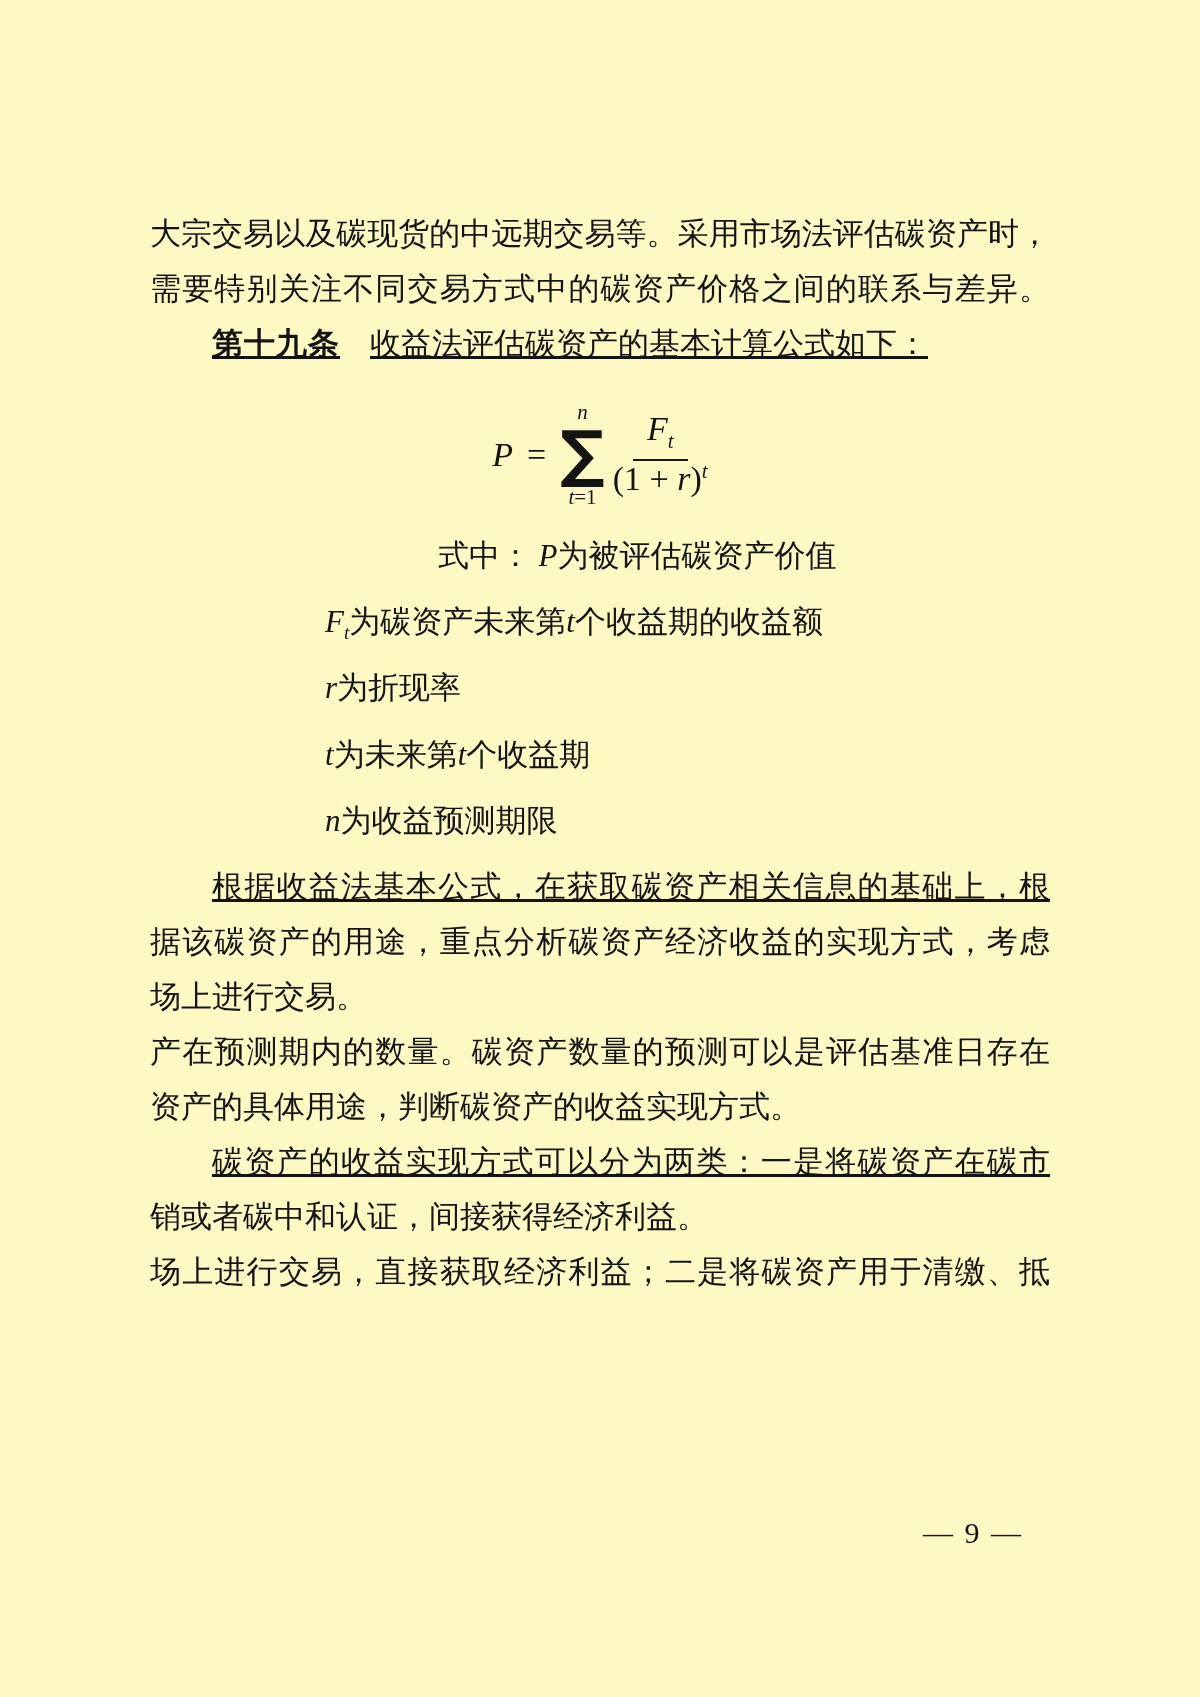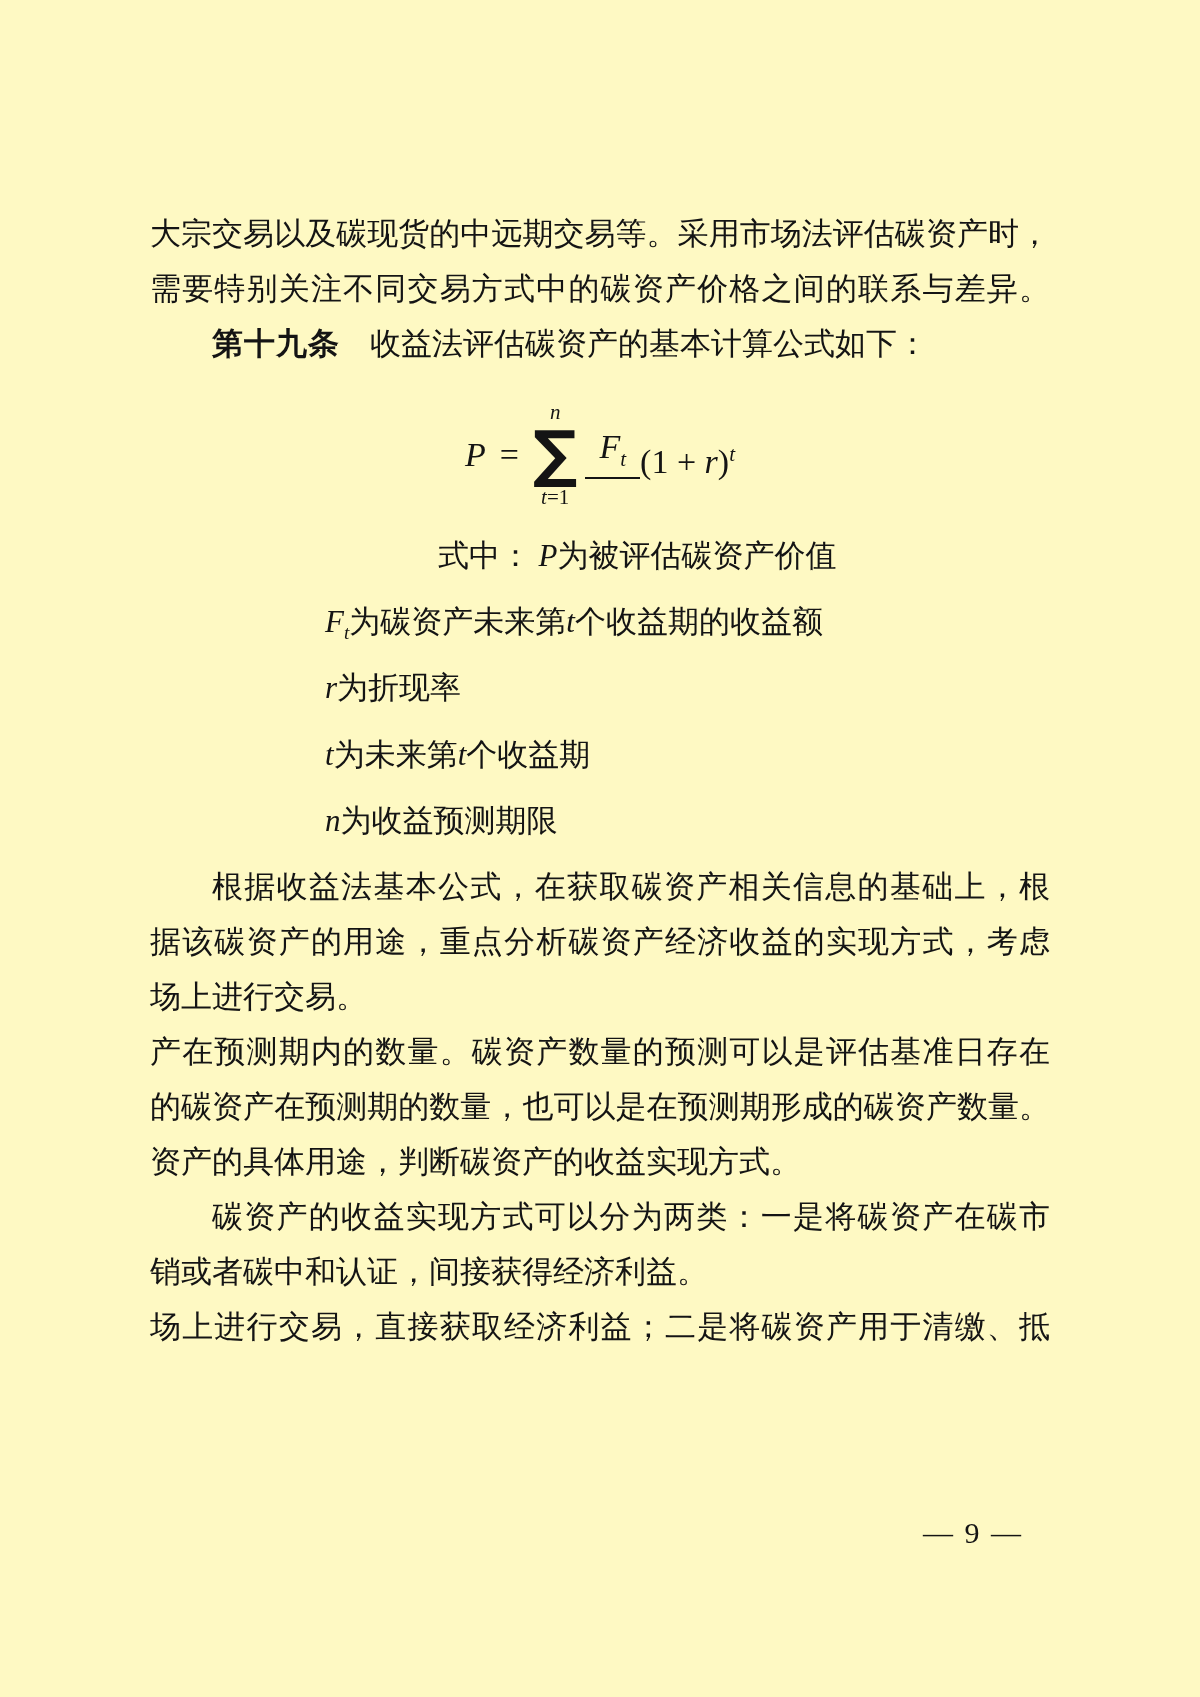--- a/index.html
+++ b/index.html
@@ -18,21 +18,21 @@
     position: absolute;
     left: 150px;
     top: 206px;
     width: 900px;
     font-size: 31px;
     line-height: 55px;
   }
   .line { min-height: 55px; white-space: nowrap; }
   
   .jfull { white-space: normal; text-align: justify; text-align-last: justify; }
-  .ind { padding-left: 62px; }
+  .ind { padding-left: 62px; text-decoration: underline; }
   .art-label { font-weight: bold; letter-spacing: 1px; }
   .art-gap { display: inline-block; width: 30px; }
   
   .mvar { font-style: italic; font-family: "Liberation Serif", "DejaVu Serif", serif; }
   sub.mvar { font-size: 0.62em; }
   
   .formula {
     height: 157px;
     display: flex;
     align-items: center;
@@ -43,21 +43,21 @@
   }
   .f-eq { margin: 0 14px; }
   .f-sum { display: flex; flex-direction: column; align-items: center; margin-right: 8px; }
   .f-sigma {
     font-family: "DejaVu Sans", sans-serif;
     font-size: 62px;
     line-height: 0.95;
     font-weight: bold;
   }
   .f-limit { font-size: 21px; line-height: 1.25; }
-  .f-frac { display: inline-flex; flex-direction: row; align-items: flex-end; }
+  .f-frac { display: inline-flex; flex-direction: column; align-items: center; }
   .f-num { padding: 0 14px 7px; border-bottom: 2.5px solid #141414; }
   .f-den { padding-top: 0; }
   .f-frac sup { font-size: 0.62em; }
   
   .def   { padding-left: 67px; text-align: center; }
   .def2  { padding-left: 175px; }
   .def-intro { display: inline-block; width: 108px; }
   .footer {
     position: absolute;
     top: 1516px;
@@ -96,21 +96,20 @@
     <div class="line def2"><span class="mvar">F</span><sub class="mvar">t</sub><span>为碳资产未来第</span><span class="mvar">t</span><span>个收益期的收益额</span></div>
     <div class="line def2"><span class="mvar">r</span><sub class="mvar"></sub><span>为折现率</span><span class="mvar"></span><span></span></div>
     <div class="line def2"><span class="mvar">t</span><sub class="mvar"></sub><span>为未来第</span><span class="mvar">t</span><span>个收益期</span></div>
     <div class="line def2"><span class="mvar">n</span><sub class="mvar"></sub><span>为收益预测期限</span><span class="mvar"></span><span></span></div>
 
     <div class="line jfull ind">根据收益法基本公式，在获取碳资产相关信息的基础上，根</div>
     <div class="line jfull">据该碳资产的用途，重点分析碳资产经济收益的实现方式，考虑</div>
     <div class="line">场上进行交易。</div>
 
     <div class="line jfull">产在预测期内的数量。碳资产数量的预测可以是评估基准日存在</div>
-    <div class="line jfull">的碳资产在预测期的数量，也可以是在预测期形成的碳资产数量。</div>
 
     <div class="line">资产的具体用途，判断碳资产的收益实现方式。</div>
 
     <div class="line jfull ind">碳资产的收益实现方式可以分为两类：一是将碳资产在碳市</div>
     <div class="line">销或者碳中和认证，间接获得经济利益。</div>
     <div class="line jfull">场上进行交易，直接获取经济利益；二是将碳资产用于清缴、抵</div>
 
   </div>
 
   <div class="footer">— 9 —</div>

